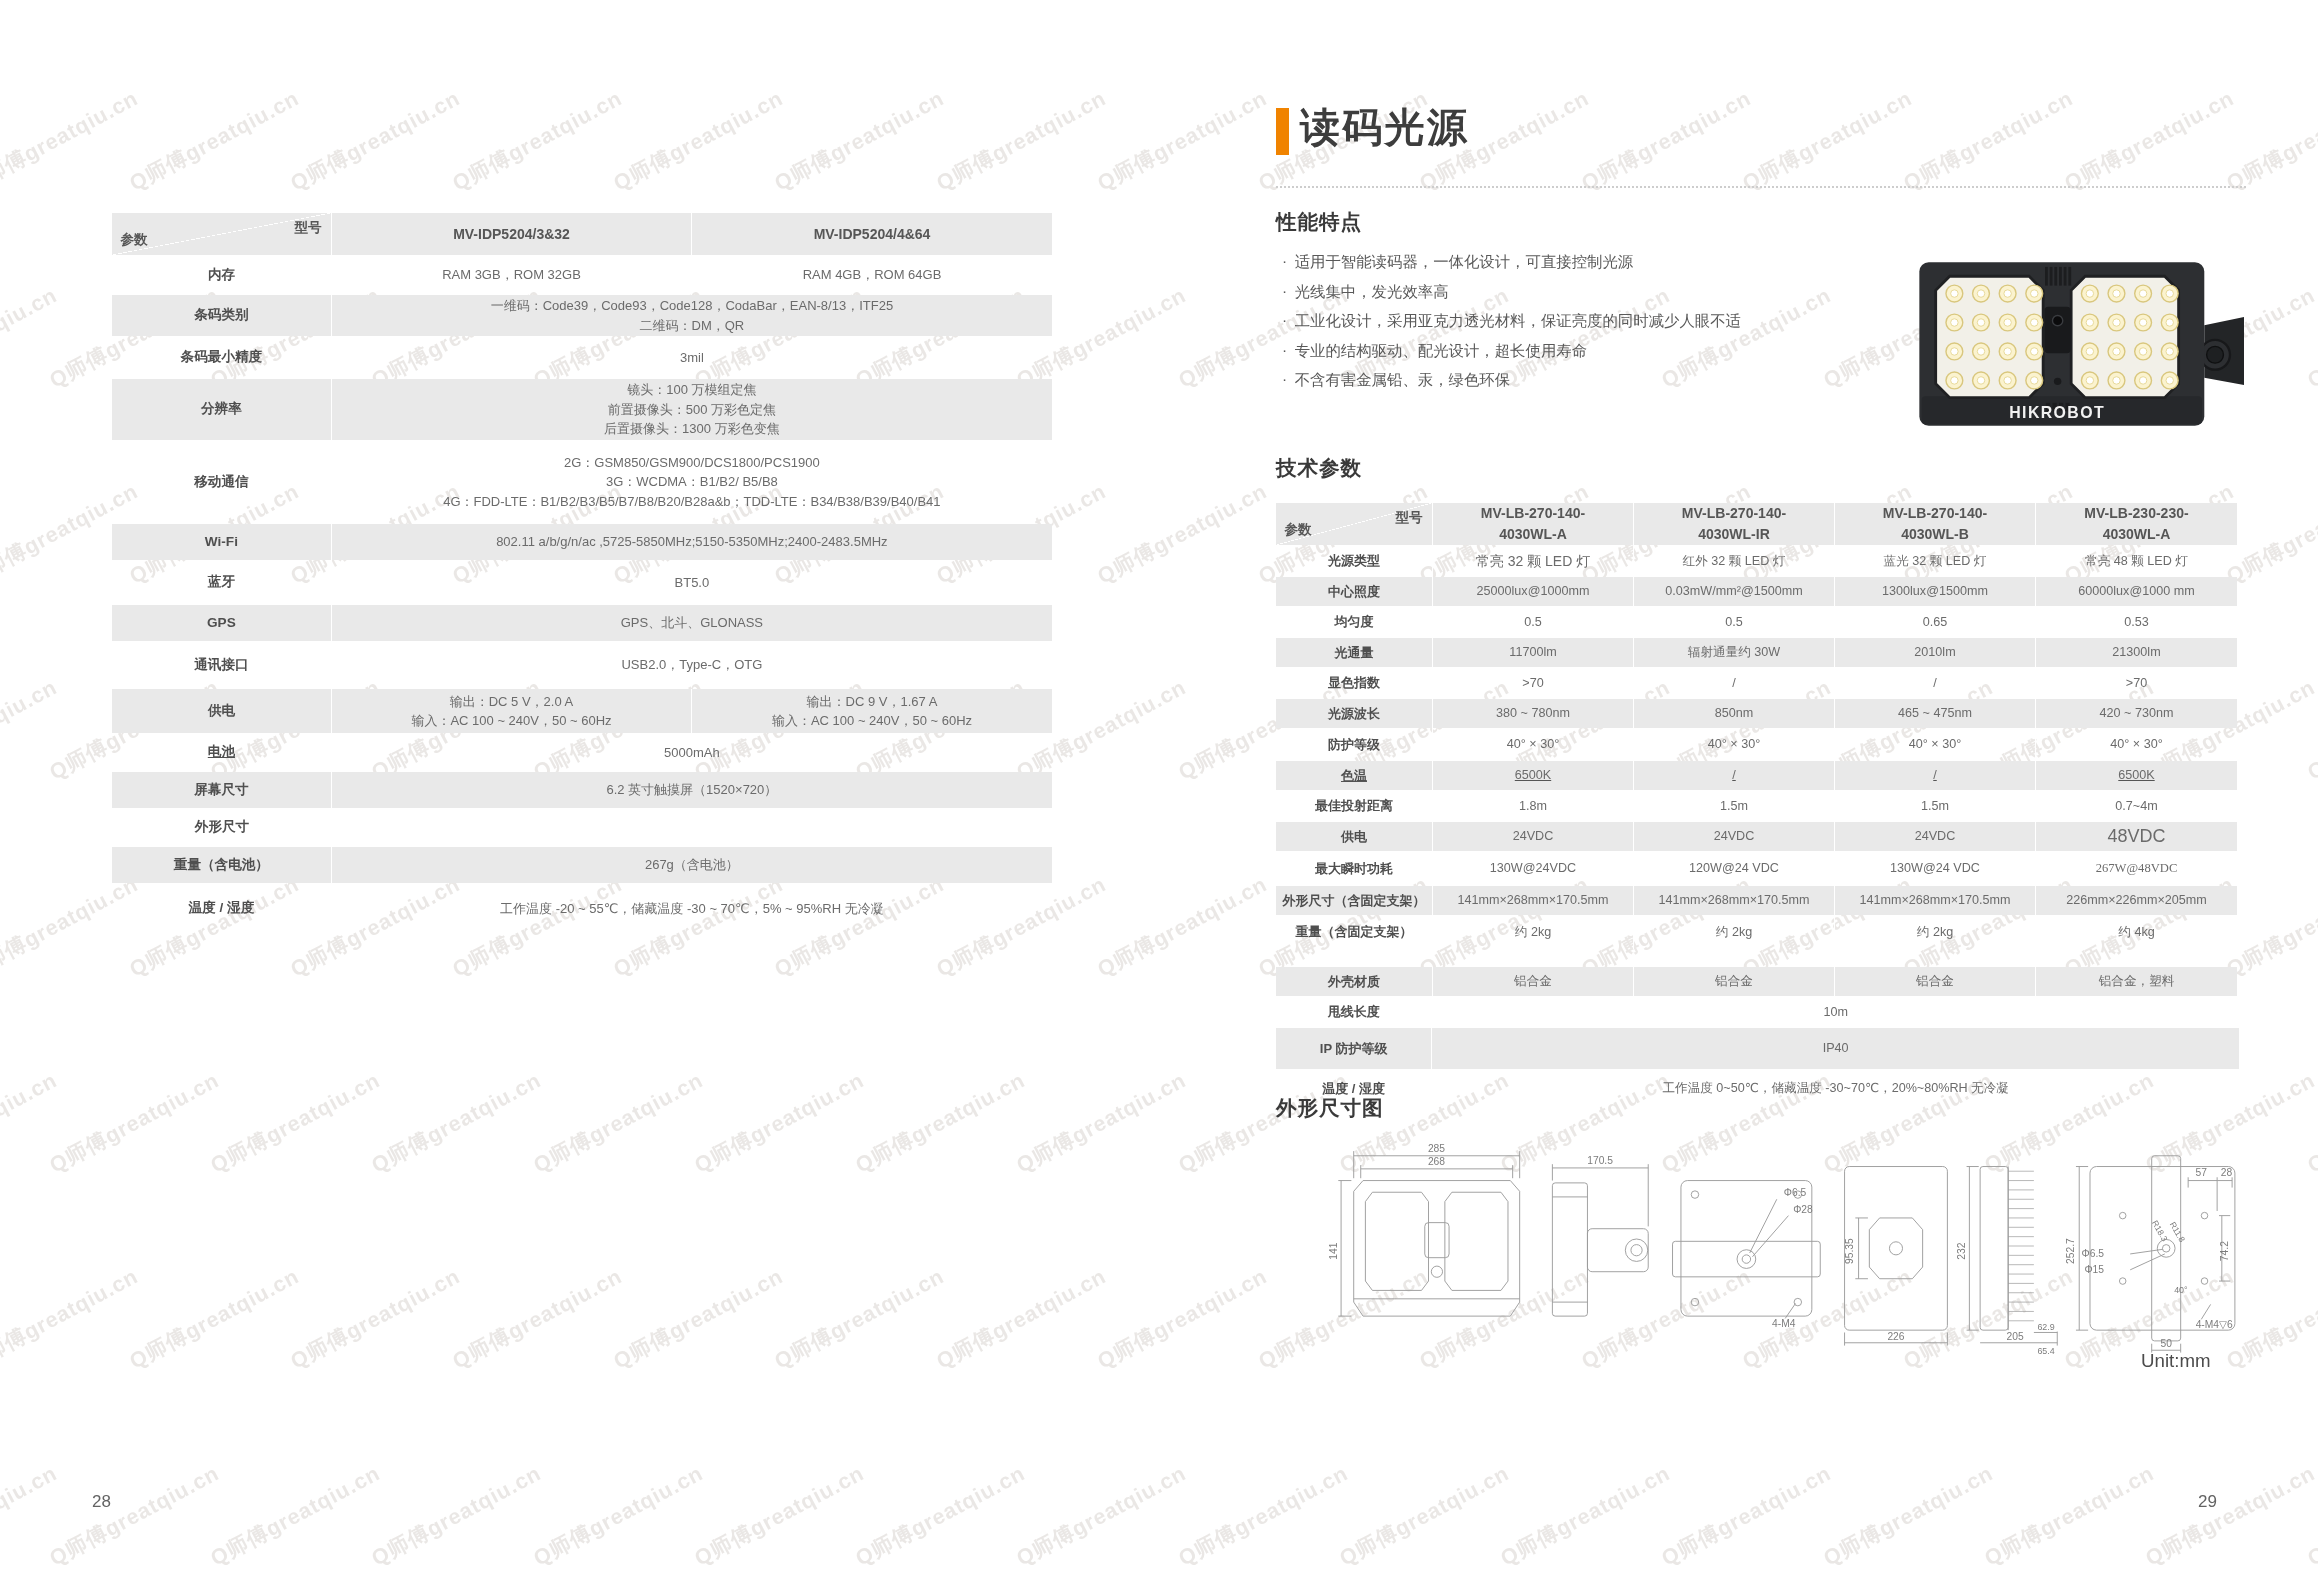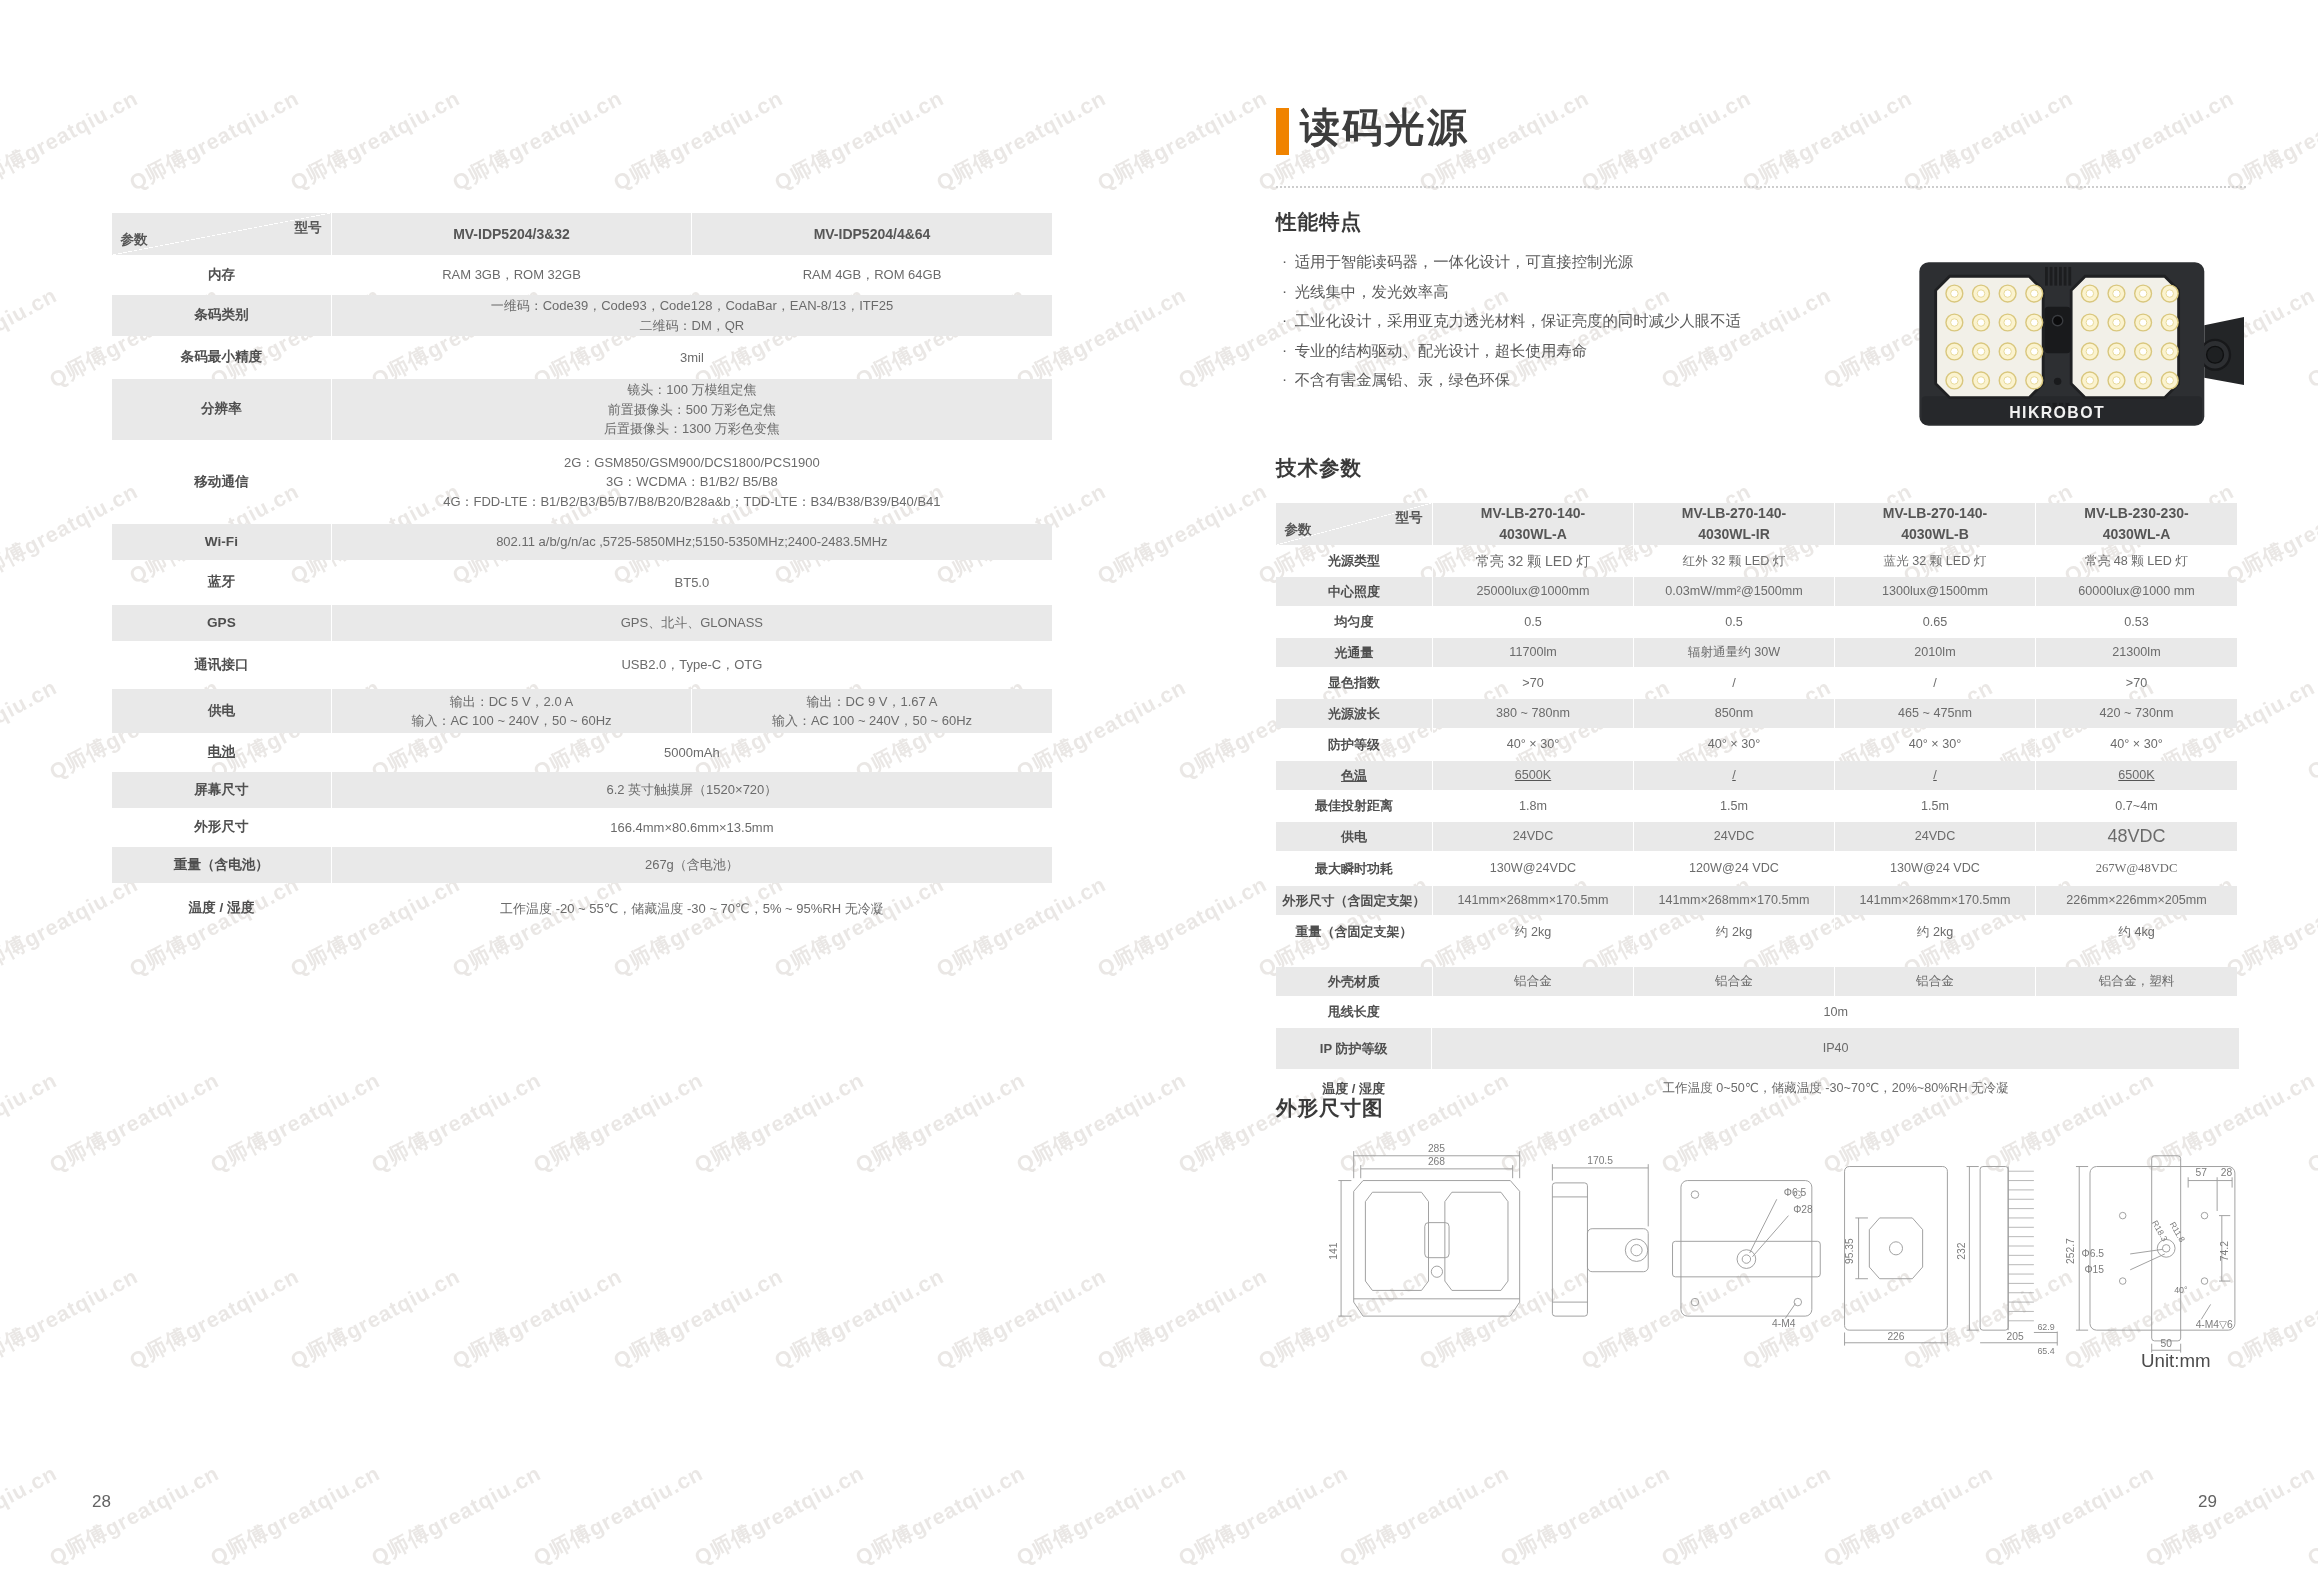--- a/index.html
+++ b/index.html
@@ -303,23 +303,20 @@
           <div class="ln">屏幕尺寸</div>
         </div>
         <div class="cell" style="width: 721px; height: 36px;">
           <div class="ln">6.2 英寸触摸屏（1520×720）</div>
         </div>
       </div>
       <div class="t-row" style="height: 39px;">
         <div class="cell label-cell" style="width: 220px; height: 39px;">
           <div class="ln">外形尺寸</div>
         </div>
-        <div class="cell" style="width: 721px; height: 39px;">
-          <div class="ln">166.4mm×80.6mm×13.5mm</div>
-        </div>
       </div>
       <div class="t-row shaded-row" style="height: 36px;">
         <div class="cell label-cell" style="width: 220px; height: 36px;">
           <div class="ln">重量（含电池）</div>
         </div>
         <div class="cell" style="width: 721px; height: 36px;">
           <div class="ln">267g（含电池）</div>
         </div>
       </div>
       <div class="t-row" style="height: 51px;">

